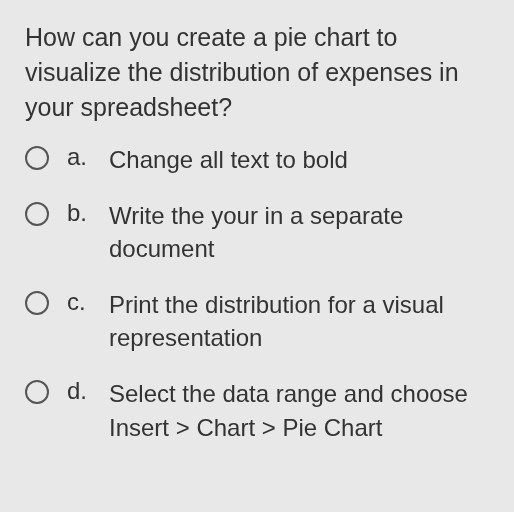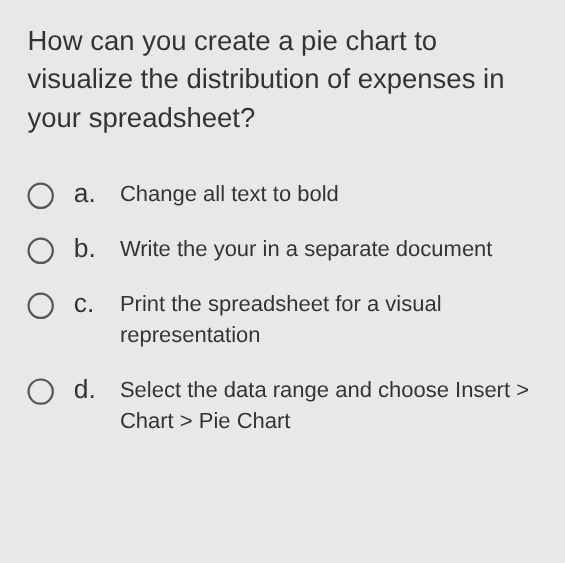--- a/index.html
+++ b/index.html
@@ -11,21 +11,21 @@
       width: 514px;
       height: 512px;
       background: #e8e8e8;
       font-family: Arial, Helvetica, sans-serif;
       padding: 20px 25px;
       color: #2a2a2a;
     }
     .question {
       font-size: 25px;
       line-height: 1.4;
-      margin-bottom: 38px;
+      margin-bottom: 18px;
       font-weight: 400;
       color: #333;
     }
     .options {
       display: flex;
       flex-direction: column;
       gap: 22px;
     }
     .option {
       display: flex;
@@ -47,21 +47,21 @@
       align-items: flex-start;
       gap: 16px;
       flex: 1;
     }
     .option-letter {
       font-size: 24px;
       min-width: 26px;
       color: #333;
     }
     .option-text {
-      font-size: 20px;
+      font-size: 24px;
       line-height: 1.4;
       color: #333;
     }
   </style>
 </head>
 <body>
 
 <div class="question">How can you create a pie chart to visualize the distribution of expenses in your spreadsheet?</div>
 
 <div class="options">
@@ -79,21 +79,21 @@
     <span class="option-body">
       <span class="option-letter">b.</span>
       <span class="option-text">Write the your in a separate document</span>
     </span>
   </label>
 
   <label class="option">
     <span class="radio"></span>
     <span class="option-body">
       <span class="option-letter">c.</span>
-      <span class="option-text">Print the spreadsheet for a visual representation</span>
+      <span class="option-text">Print the distribution for a visual representation</span>
     </span>
   </label>
 
   <label class="option">
     <span class="radio"></span>
     <span class="option-body">
       <span class="option-letter">d.</span>
       <span class="option-text">Select the data range and choose Insert &gt; Chart &gt; Pie Chart</span>
     </span>
   </label>

